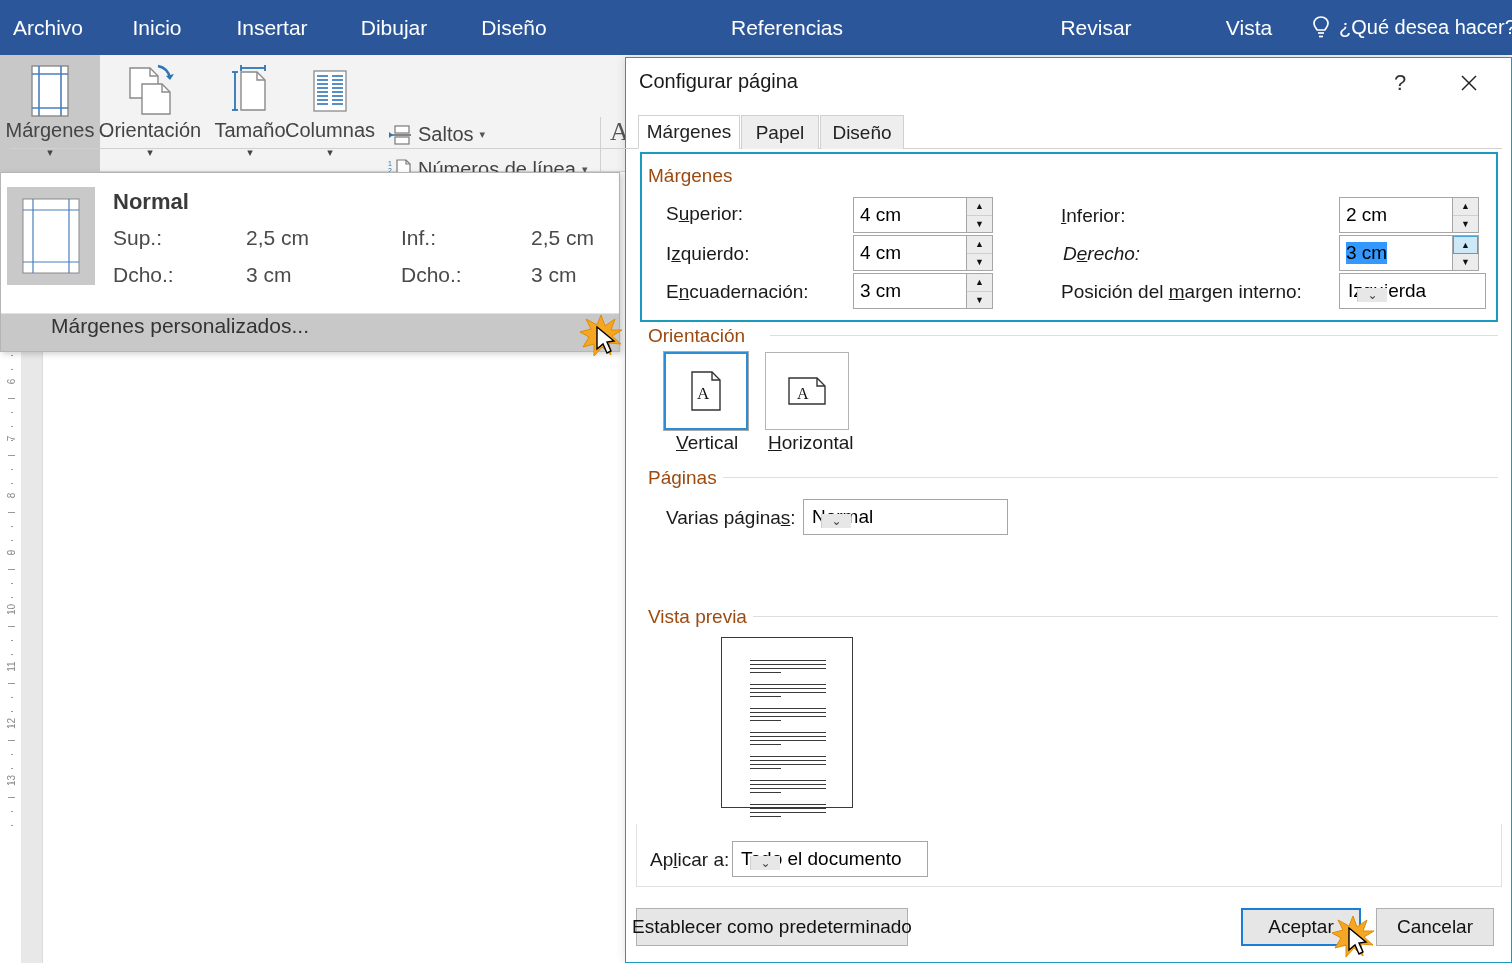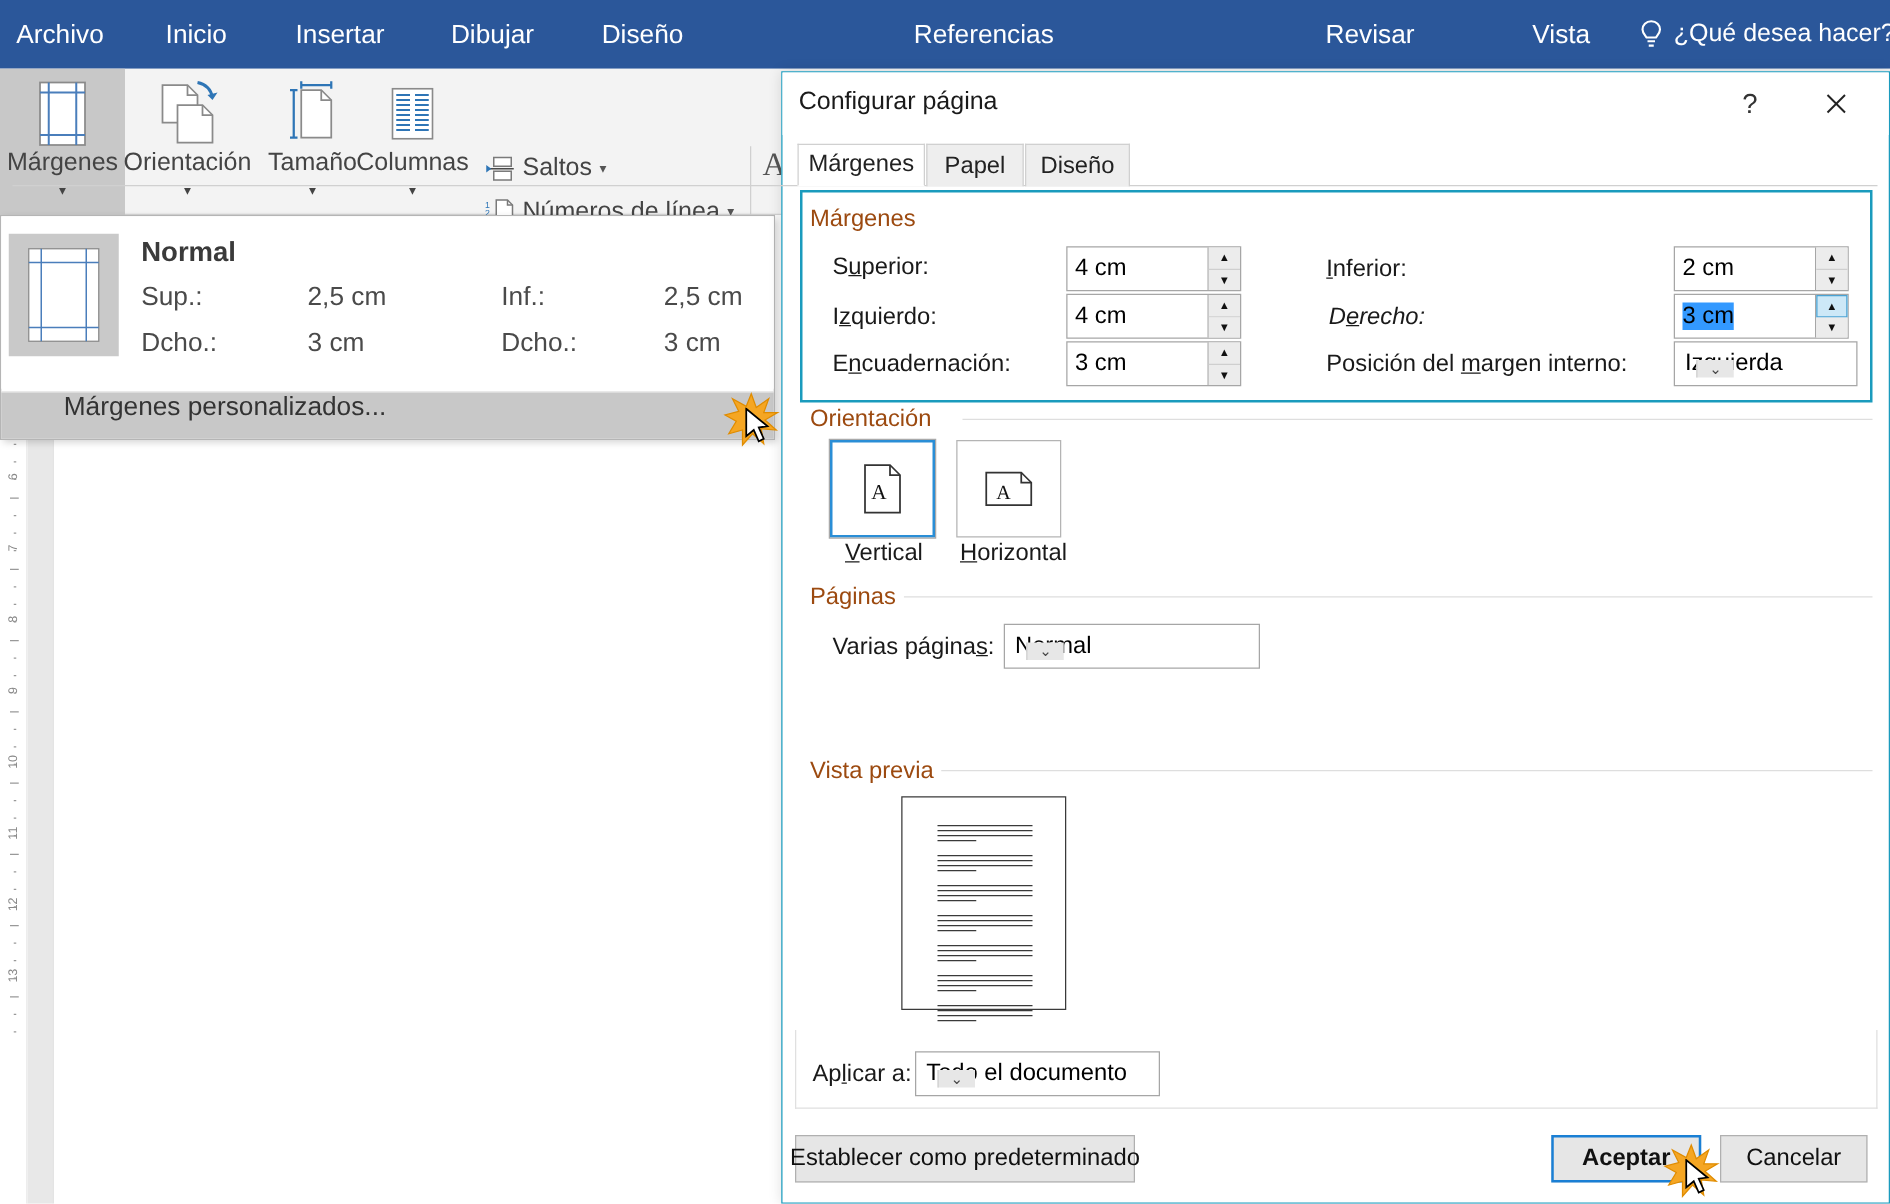--- a/index.html
+++ b/index.html
@@ -264,21 +264,21 @@
   .pv-line { position: absolute; height: 1px; background: #3a3a3a; left: 28px; }
 
   
   .dlg-btn {
     position: absolute; height: 38px;
     background: #e6e6e6; border: 1px solid #b0b0b0;
     display: flex; align-items: center; justify-content: center;
     font-size: 19px; color: #111; white-space: nowrap;
     font-family: "Liberation Sans", sans-serif;
   }
-  .dlg-btn.default { background: #e6e6e6; border: 2px solid #1a7fd4; font-weight: bold; }
+  .dlg-btn.default { background: #e6e6e6; border: 2px solid #1a7fd4; }
   #apply-panel-box {
     position: absolute; left: 636px; top: 824px; width: 866px; height: 63px;
     border: 1px solid #e0e0e0; border-top: none; background: #ffffff;
   }
 
   
   .cursor-pack { position: absolute; width: 46px; height: 46px; }
   .star { position: absolute; left: 0; top: 0; }
   .arrow { position: absolute; left: 17px; top: 14px; }
 </style>

